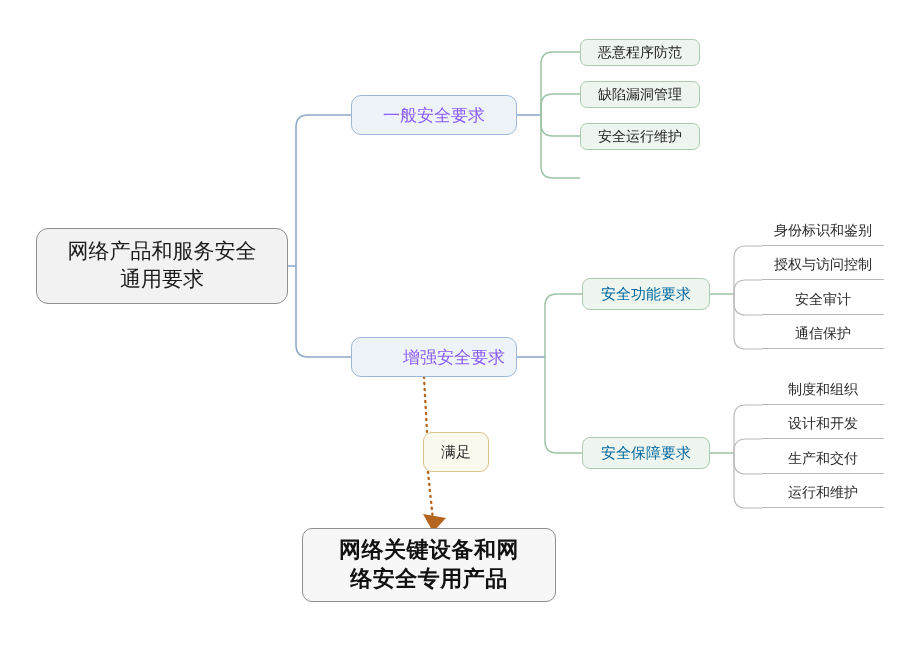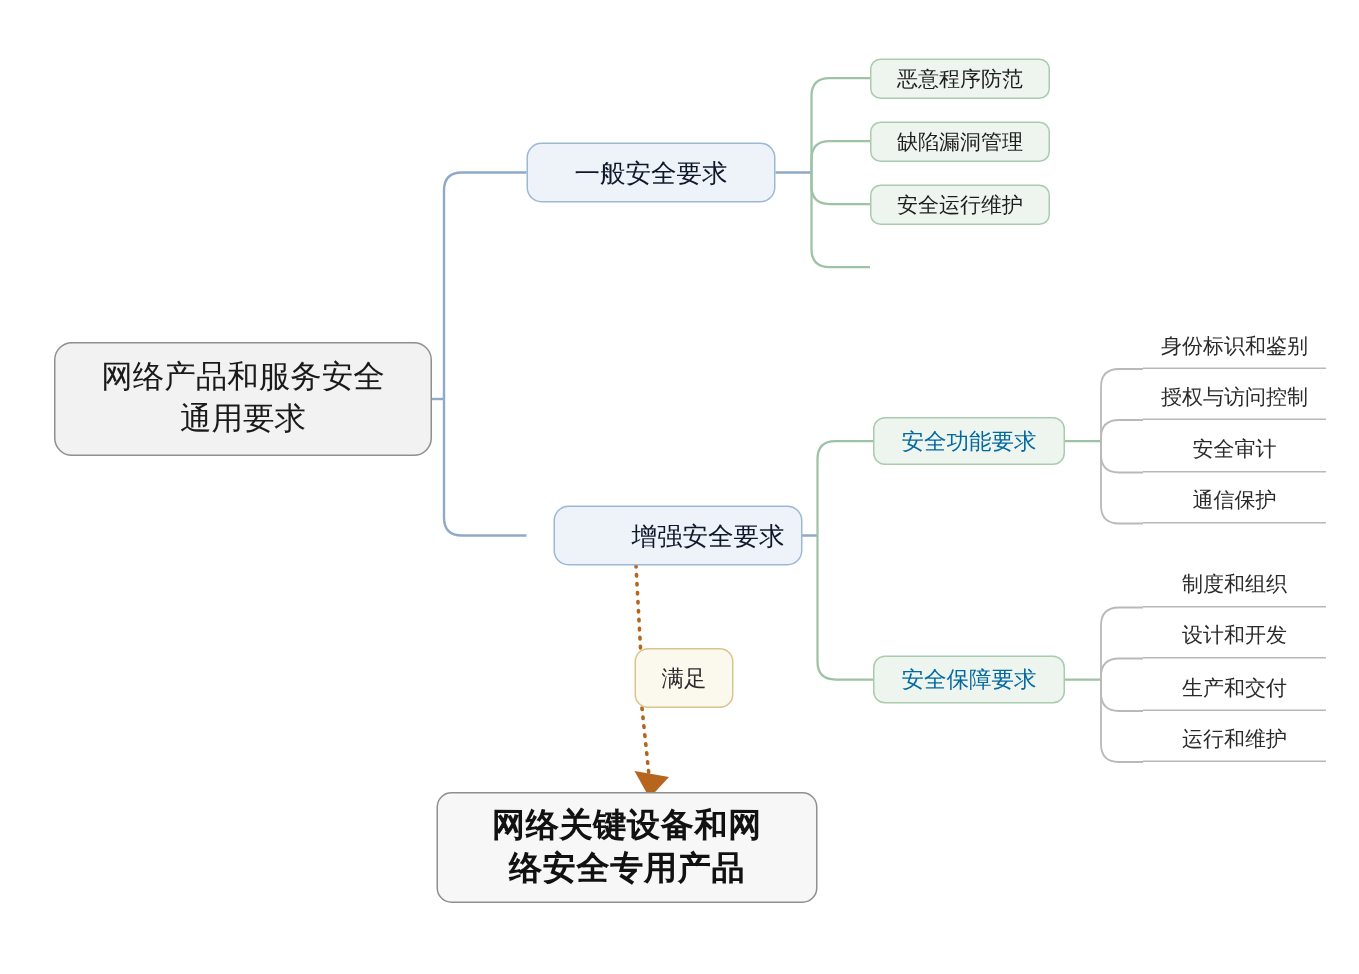--- a/index.html
+++ b/index.html
@@ -58,24 +58,24 @@
 
   
   .node-l1 {
     width: 166px;
     height: 40px;
     border: 1px solid #9db8d6;
     border-radius: 10px;
     background: #eef3fa;
     font-family: "Liberation Serif", "DejaVu Serif", serif;
     font-size: 17px;
-    color: #0f172a;
+    color: #8b5cf6;
   }
   .node-general { left: 351px; top: 95px; }
-  .node-enhanced { left: 369px; top: 337px; padding-left: 40px; }
+  .node-enhanced { left: 351px; top: 337px; padding-left: 40px; }
 
   
   .node-l2 {
     width: 128px;
     height: 32px;
     border: 1px solid #aacbb0;
     border-radius: 8px;
     background: #eef5ee;
     font-family: "Liberation Serif", "DejaVu Serif", serif;
     font-size: 15px;
@@ -131,21 +131,21 @@
     border-radius: 9px;
     background: #fbf8ee;
     font-family: "Liberation Serif", "DejaVu Serif", serif;
     font-size: 15px;
     color: #2a2a2a;
     margin-left: 27px;
   }
 
   
   .node-target {
-    left: 291px;
+    left: 302px;
     top: 528px;
     width: 254px;
     height: 74px;
     border: 1px solid #8f8f8f;
     border-radius: 10px;
     background: #f7f7f7;
     font-family: "Liberation Serif", "DejaVu Serif", serif;
     font-weight: bold;
     font-size: 22px;
     color: #111111;

